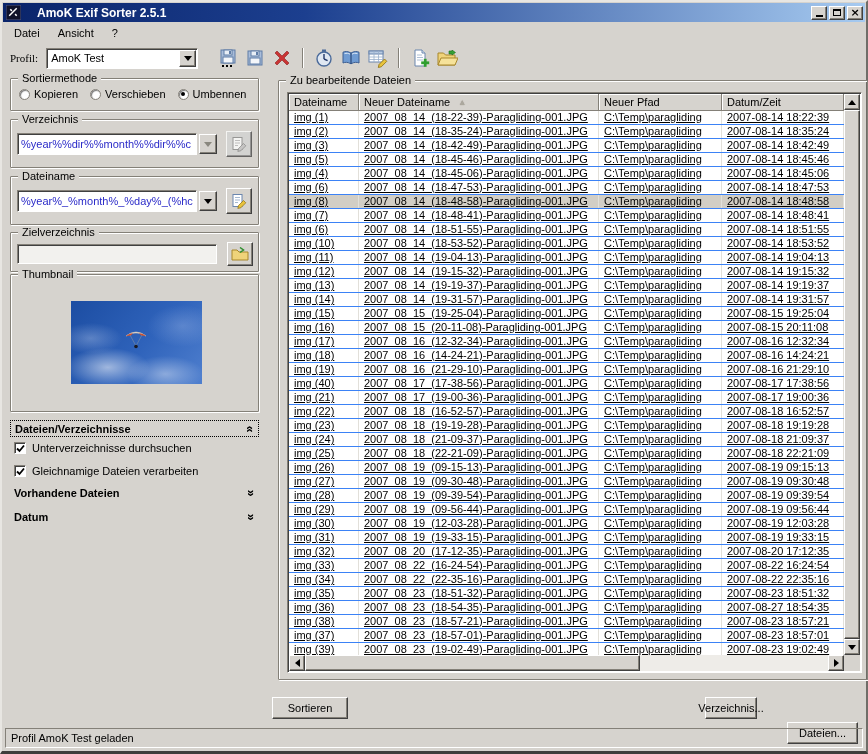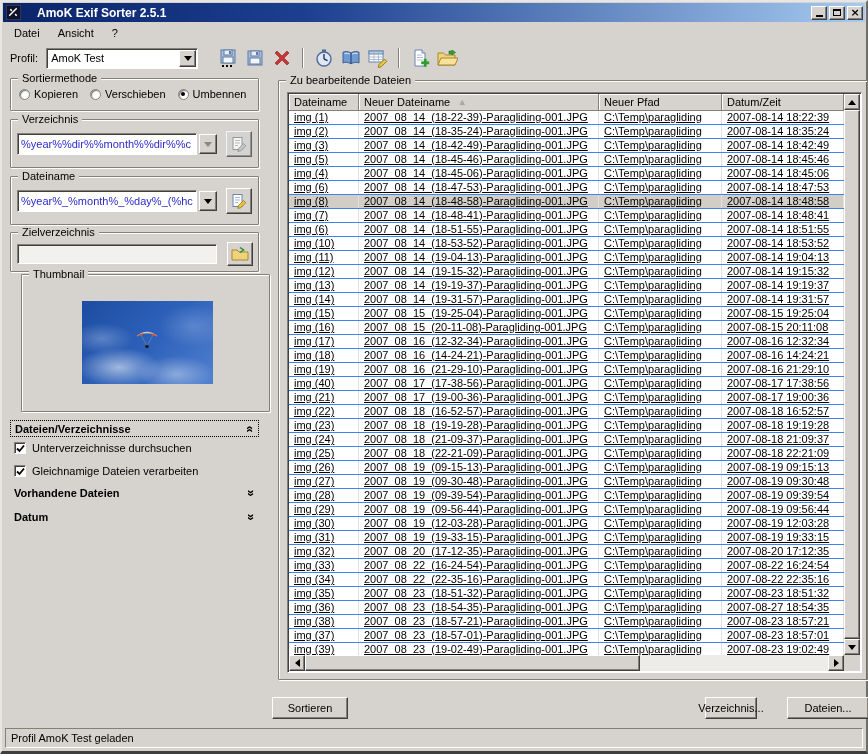--- a/index.html
+++ b/index.html
@@ -43,21 +43,21 @@
   
   #menubar {
     position: absolute; left: 2px; top: 21px; right: 2px; height: 20px;
     display: flex; align-items: center; padding-left: 6px; gap: 0;
   }
   .menu-item { padding: 2px 8px 2px 4px; margin-right: 6px; }
   #toolbar {
     position: absolute; left: 2px; top: 41px; right: 2px; height: 30px;
     display: flex; align-items: center;
   }
-  #profil-label { margin-left: 6px; margin-right: 8px; }
+  #profil-label { margin-left: 6px; margin-right: 8px; font-family: Liberation Serif, serif; }
   .combo {
     width: 152px; height: 21px; background: #fff;
     border-top: 1px solid #848078; border-left: 1px solid #848078;
     border-bottom: 1px solid #fff; border-right: 1px solid #fff;
     box-shadow: inset 1px 1px 0 #404040;
     display: flex; align-items: center;
   }
   .combo .combo-text { flex: 1; padding-left: 4px; }
   .combo .combo-btn {
     width: 17px; height: 17px; margin: 1px; background: #d6d3ce;
@@ -357,21 +357,21 @@
     <span class="glabel">Zielverzeichnis</span>
     <input class="field sunken" style="position: absolute; left: 6px; top: 11px; width: 200px; height: 20px; background: rgb(242, 241, 238);" value="">
     <div class="raised" style="position:absolute; right:5px; top:9px; width:26px; height:24px; display:flex; align-items:center; justify-content:center;">
       <svg width="18" height="14" viewBox="0 0 18 14">
         <path d="M1 3 L6 3 L8 5 L17 5 L17 13 L1 13 Z" fill="#efd37a" stroke="#a8872c"></path>
         <path d="M9 0.5 L12.5 3 L9 5.5" fill="none" stroke="#2f8f2f" stroke-width="1.5"></path>
       </svg>
     </div>
   </div>
 
-  <div class="group" style="left:19px; top:272px; width:249px; height:138px;">
+  <div class="group" style="left:8px; top:272px; width:249px; height:138px;">
     <span class="glabel">Thumbnail</span>
     <div id="thumb-img">
       <svg id="paraglider" width="30" height="26" viewBox="0 0 30 26">
         <path d="M5 8 Q15 0 25 8 Q20 4.5 15 5 Q10 4.5 5 8 Z" fill="#f4f2ee" stroke="#c8b8a8" stroke-width="0.6"></path>
         <path d="M5 8 Q8 5.2 12 5.2 L10 7.5 Z" fill="#d05030"></path>
         <path d="M25 8 Q22 5.2 18 5.2 L20 7.5 Z" fill="#d05030"></path>
         <path d="M9 7 L14.5 17 M21 7 L15.5 17" stroke="#90989f" stroke-width="0.5"></path>
         <circle cx="15" cy="18.5" r="1.8" fill="#1a1a22"></circle>
       </svg>
     </div>
@@ -686,21 +686,21 @@
       <div id="scorner"></div>
     </div>
   </div>
 
   <div class="pushbtn" style="left:270px; top:695px; width:76px;">
     <span>Sortieren</span>
   </div>
   <div class="pushbtn" style="left:703px; top:695px; width:52px;">
     <span>Verzeichnis...</span>
   </div>
-  <div class="pushbtn" style="left:785px; top:695px; width:82px;">
+  <div class="pushbtn" style="left:785px; top:720px; width:71px;">
     <span>Dateien...</span>
   </div>
 
   <div id="statusbar">
     <span>Profil AmoK Test geladen</span>
   </div>
 
 </div>
 
 </body></html>

